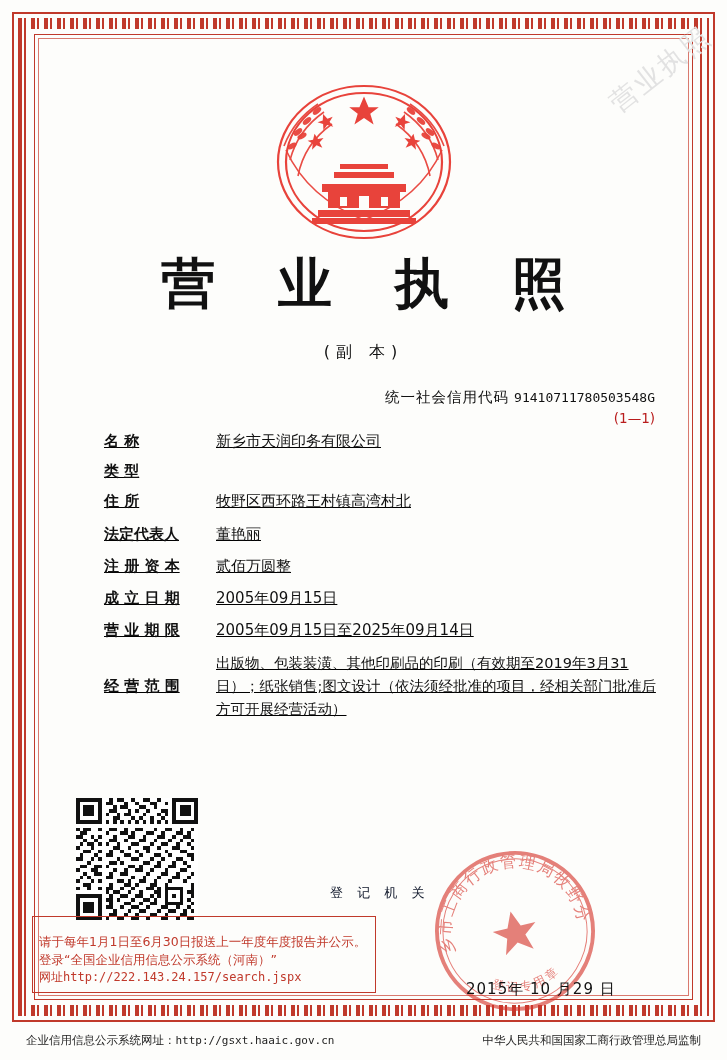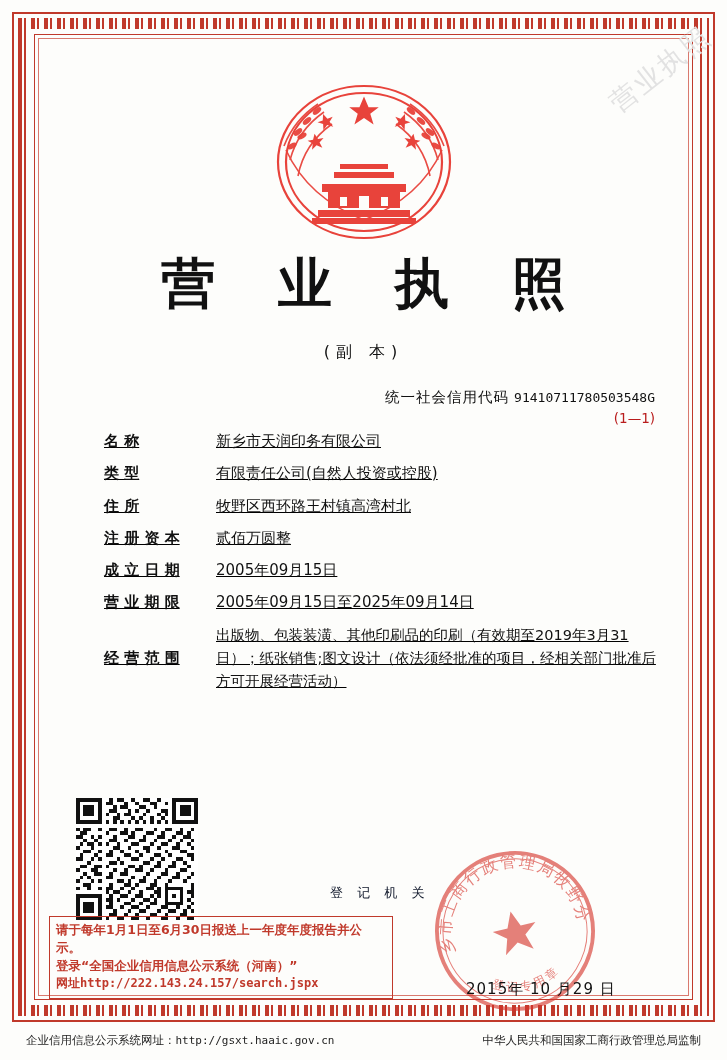--- a/index.html
+++ b/index.html
@@ -174,31 +174,30 @@
     height: 122px;
   }
   .qr canvas, .qr .qrimg {
     width: 122px; height: 122px;
     display: block;
   }
 
   
   .notice {
     position: absolute;
-    left: 49px;
+    left: 32px;
     top: 916px;
     width: 330px;
     border: 1.5px solid #c0392b;
-    padding: 4px 6px 5px 6px;
+    padding: 16px 6px 5px 6px;
     color: #c0392b;
     font-size: 12.5px;
     line-height: 1.45;
     font-family: "DejaVu Sans", sans-serif;
     background: transparent;
-    font-weight: bold;
   }
   .notice .url {
     font-family: "DejaVu Sans Mono", monospace;
     font-size: 12px;
   }
 
   
   .authority {
     position: absolute;
     left: 330px;
@@ -345,28 +344,31 @@
 
   <div class="fields">
 
     <div class="field-row">
       <div class="field-label">名 称</div>
       <div class="field-value">新乡市天润印务有限公司</div>
     </div>
 
     <div class="field-row">
       <div class="field-label">类 型</div>
-      <div class="field-value">有限责任公司(自然人投资或控股)</div>
     </div>
 
     <div class="field-row">
       <div class="field-label">住 所</div>
       <div class="field-value">牧野区西环路王村镇高湾村北</div>
     </div>
 
+    <div class="field-row">
+      <div class="field-label">法定代表人</div>
+      <div class="field-value">董艳丽</div>
+    </div>
 
     <div class="field-row">
       <div class="field-label">注 册 资 本</div>
       <div class="field-value">贰佰万圆整</div>
     </div>
 
     <div class="field-row">
       <div class="field-label">成 立 日 期</div>
       <div class="field-value num">2005年09月15日</div>
     </div>

